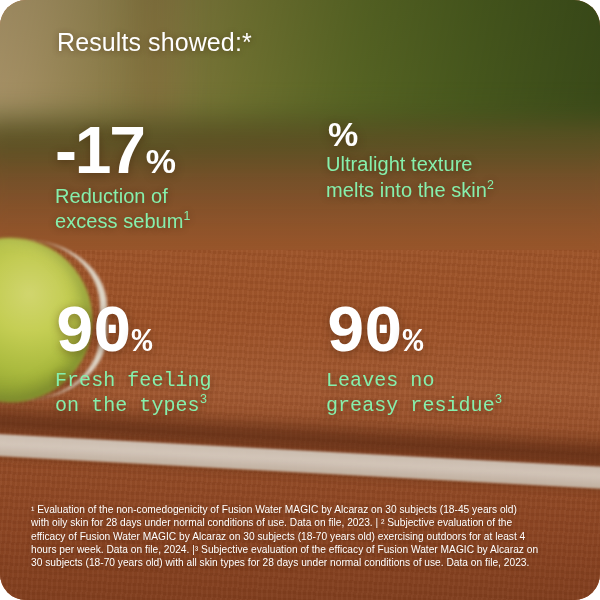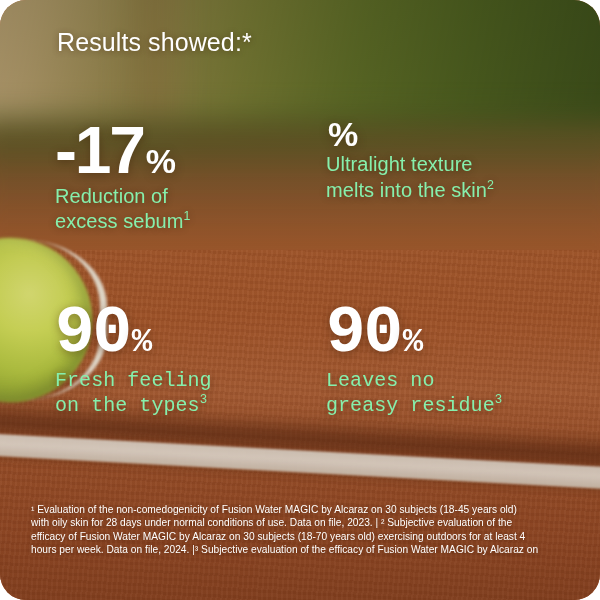--- a/index.html
+++ b/index.html
@@ -185,16 +185,17 @@
         </div>
       </div>
 
     </div>
 
     <div class="footnotes">
       <div>¹ Evaluation of the non-comedogenicity of Fusion Water MAGIC by Alcaraz on 30 subjects (18-45 years old)</div>
       <div>with oily skin for 28 days under normal conditions of use. Data on file, 2023. | ² Subjective evaluation of the</div>
       <div>efficacy of Fusion Water MAGIC by Alcaraz on 30 subjects (18-70 years old) exercising outdoors for at least 4</div>
       <div>hours per week. Data on file, 2024. |³ Subjective evaluation of the efficacy of Fusion Water MAGIC by Alcaraz on</div>
+      <div>30 subjects (18-70 years old) with all skin types for 28 days under normal conditions of use. Data on file, 2023.</div>
     </div>
 
   </div>
 </div>
 
 </body></html>

